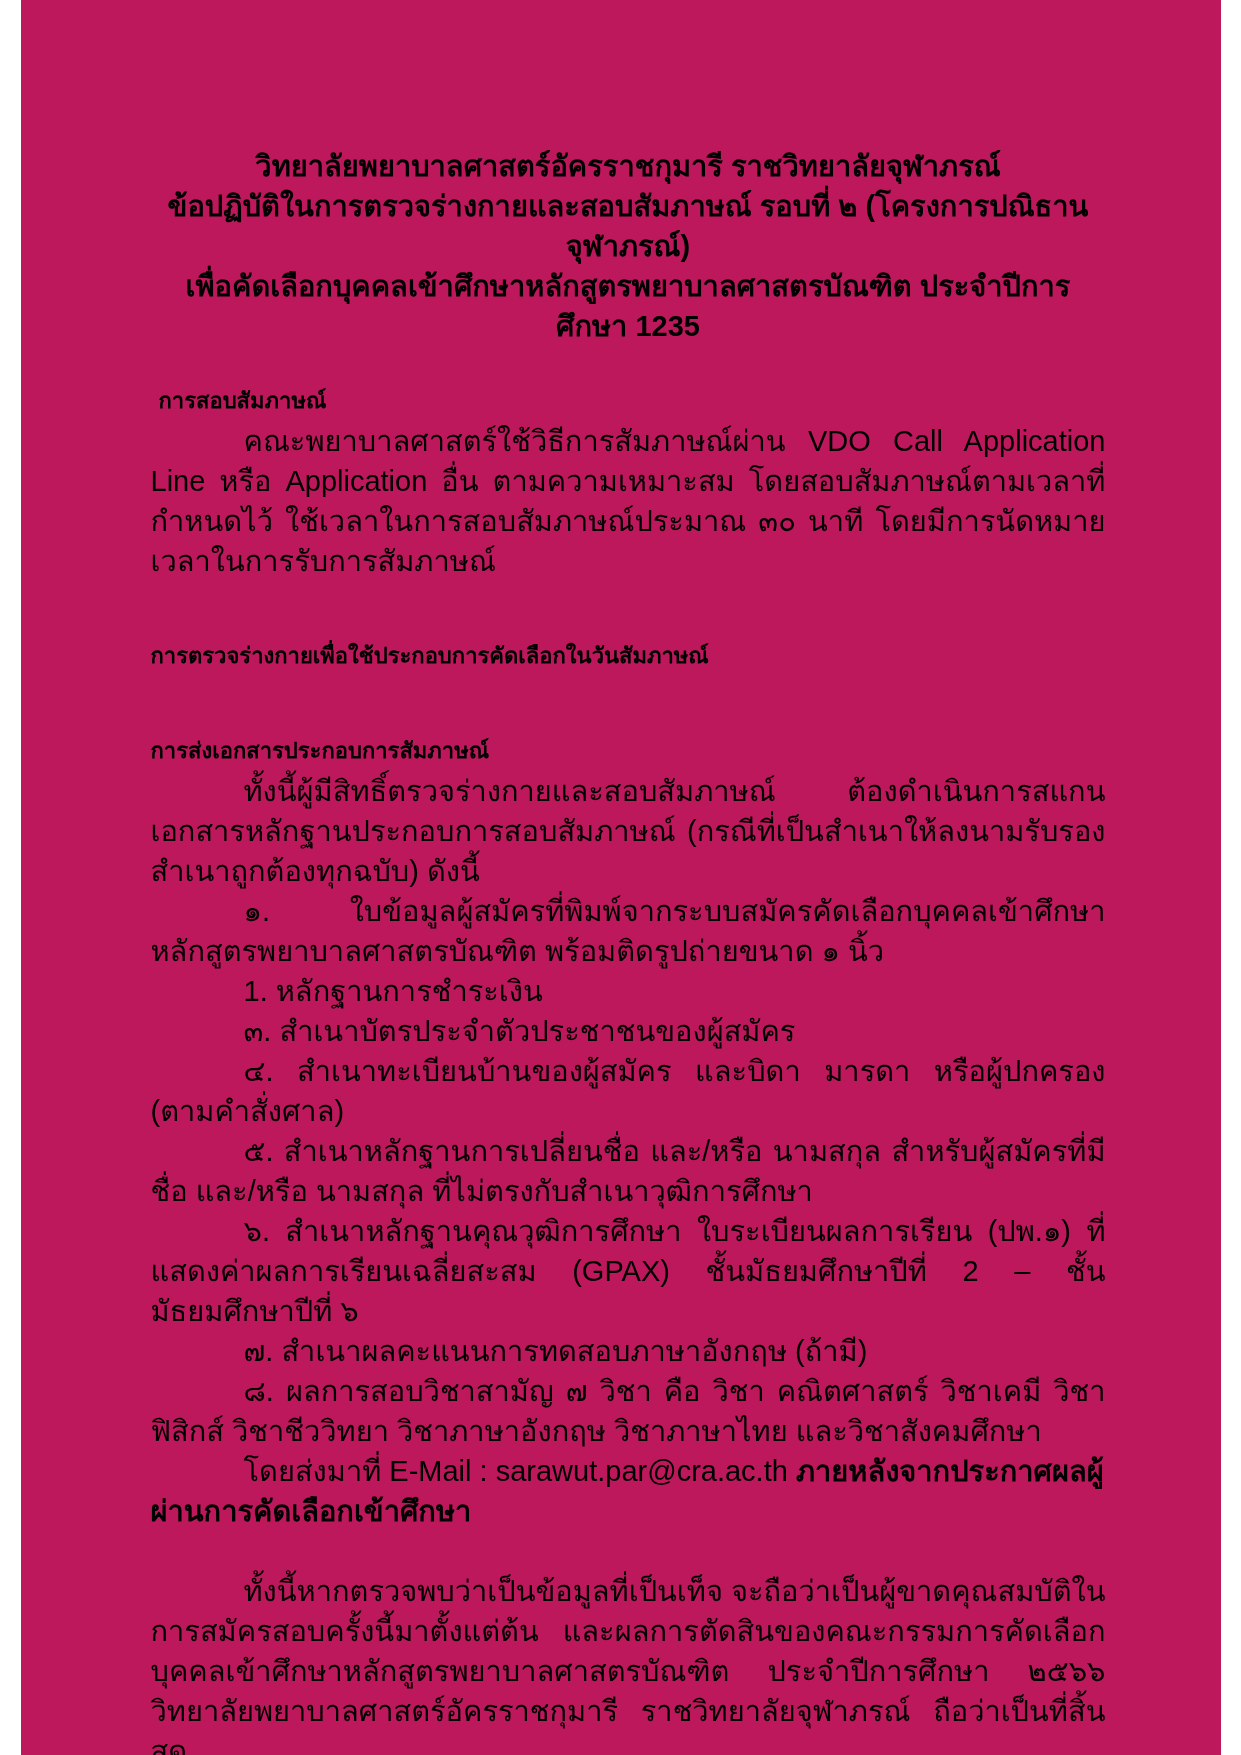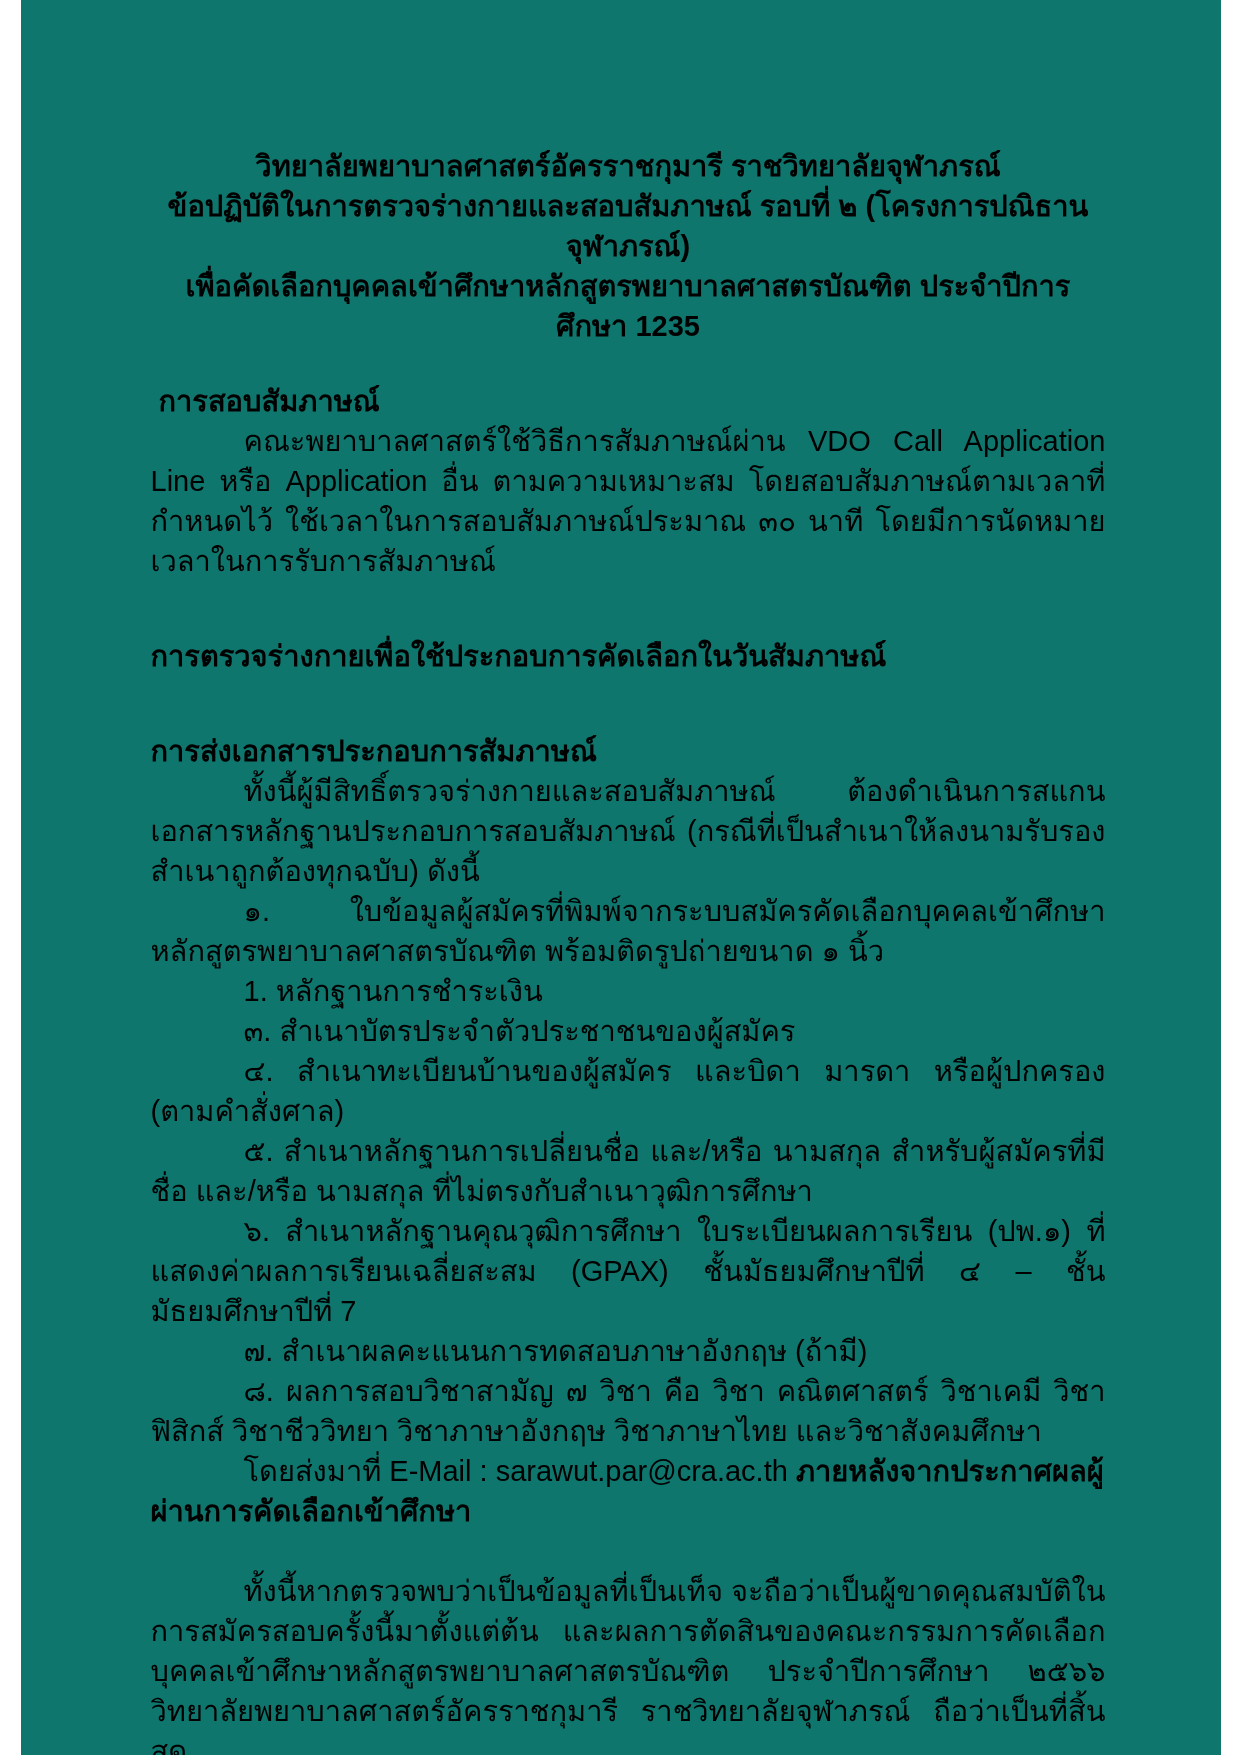--- a/index.html
+++ b/index.html
@@ -7,37 +7,37 @@
     padding: 0;
     background: #ffffff;
   }
   .page {
     position: relative;
     width: 1200px;
     height: 1755px;
     box-sizing: border-box;
     margin: 0 auto;
     padding: 146px 115px 0 130px;
-    background: #0f766e;
+    background: #be185d;
     color: #000000;
     font-family: "Liberation Sans", "DejaVu Sans", sans-serif;
     font-size: 29px;
     line-height: 40px;
     overflow: hidden;
   }
   .doc-title {
     text-align: center;
     font-weight: bold;
     margin: 0 0 35px 0;
   }
   .doc-title .title-line { margin: 0; }
   .sec { margin-top: 55px; }
   .sec-first { margin-top: 35px; }
   h2.sec-heading {
-    font-size: 29px;
+    font-size: 22px;
     line-height: 40px;
     font-weight: bold;
     margin: 0;
   }
   .heading-indent { padding-left: 8px; }
   p.para {
     margin: 0;
     text-indent: 93px;
     text-align: justify;
   }
@@ -78,21 +78,21 @@
   </section>
 
   <section class="sec">
     <h2 class="sec-heading">การส่งเอกสารประกอบการสัมภาษณ์</h2>
     <p class="para">ทั้งนี้ผู้มีสิทธิ์ตรวจร่างกายและสอบสัมภาษณ์ ต้องดำเนินการสแกนเอกสารหลักฐานประกอบการสอบสัมภาษณ์ (กรณีที่เป็นสำเนาให้ลงนามรับรองสำเนาถูกต้องทุกฉบับ) ดังนี้</p>
     <p class="list-item">๑. ใบข้อมูลผู้สมัครที่พิมพ์จากระบบสมัครคัดเลือกบุคคลเข้าศึกษาหลักสูตรพยาบาลศาสตรบัณฑิต พร้อมติดรูปถ่ายขนาด ๑ นิ้ว</p>
     <p class="list-item">1. หลักฐานการชำระเงิน</p>
     <p class="list-item">๓. สำเนาบัตรประจำตัวประชาชนของผู้สมัคร</p>
     <p class="list-item">๔. สำเนาทะเบียนบ้านของผู้สมัคร และบิดา มารดา หรือผู้ปกครอง (ตามคำสั่งศาล)</p>
     <p class="list-item">๕. สำเนาหลักฐานการเปลี่ยนชื่อ และ/หรือ นามสกุล สำหรับผู้สมัครที่มี ชื่อ และ/หรือ นามสกุล ที่ไม่ตรงกับสำเนาวุฒิการศึกษา</p>
-    <p class="list-item">๖. สำเนาหลักฐานคุณวุฒิการศึกษา ใบระเบียนผลการเรียน (ปพ.๑) ที่แสดงค่าผลการเรียนเฉลี่ยสะสม (GPAX) ชั้นมัธยมศึกษาปีที่ ๔ – ชั้นมัธยมศึกษาปีที่ 7</p>
+    <p class="list-item">๖. สำเนาหลักฐานคุณวุฒิการศึกษา ใบระเบียนผลการเรียน (ปพ.๑) ที่แสดงค่าผลการเรียนเฉลี่ยสะสม (GPAX) ชั้นมัธยมศึกษาปีที่ 2 – ชั้นมัธยมศึกษาปีที่ ๖</p>
     <p class="list-item">๗. สำเนาผลคะแนนการทดสอบภาษาอังกฤษ (ถ้ามี)</p>
     <p class="list-item">๘. ผลการสอบวิชาสามัญ ๗ วิชา คือ วิชา คณิตศาสตร์ วิชาเคมี วิชาฟิสิกส์ วิชาชีววิทยา วิชาภาษาอังกฤษ วิชาภาษาไทย และวิชาสังคมศึกษา</p>
     <p class="send-line"><span>โดยส่งมาที่ E-Mail : sarawut.par@cra.ac.th </span><span class="bold">ภายหลังจากประกาศผลผู้ผ่านการคัดเลือกเข้าศึกษา</span></p>
   </section>
 
   <p class="disclaimer">ทั้งนี้หากตรวจพบว่าเป็นข้อมูลที่เป็นเท็จ จะถือว่าเป็นผู้ขาดคุณสมบัติในการสมัครสอบครั้งนี้มาตั้งแต่ต้น และผลการตัดสินของคณะกรรมการคัดเลือกบุคคลเข้าศึกษาหลักสูตรพยาบาลศาสตรบัณฑิต ประจำปีการศึกษา ๒๕๖๖ วิทยาลัยพยาบาลศาสตร์อัครราชกุมารี ราชวิทยาลัยจุฬาภรณ์ ถือว่าเป็นที่สิ้นสุด</p>
 
 </div>
 
 </body></html>

